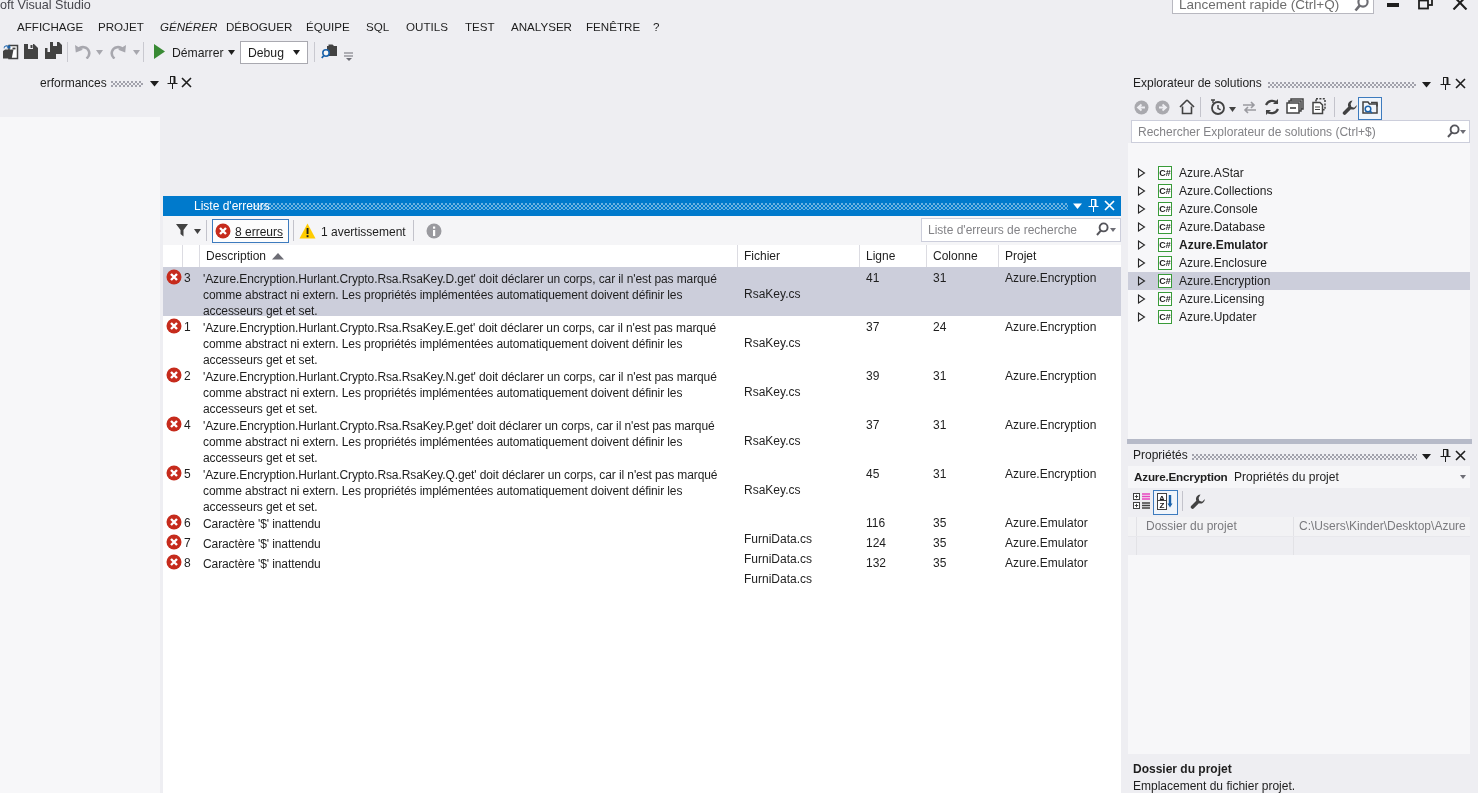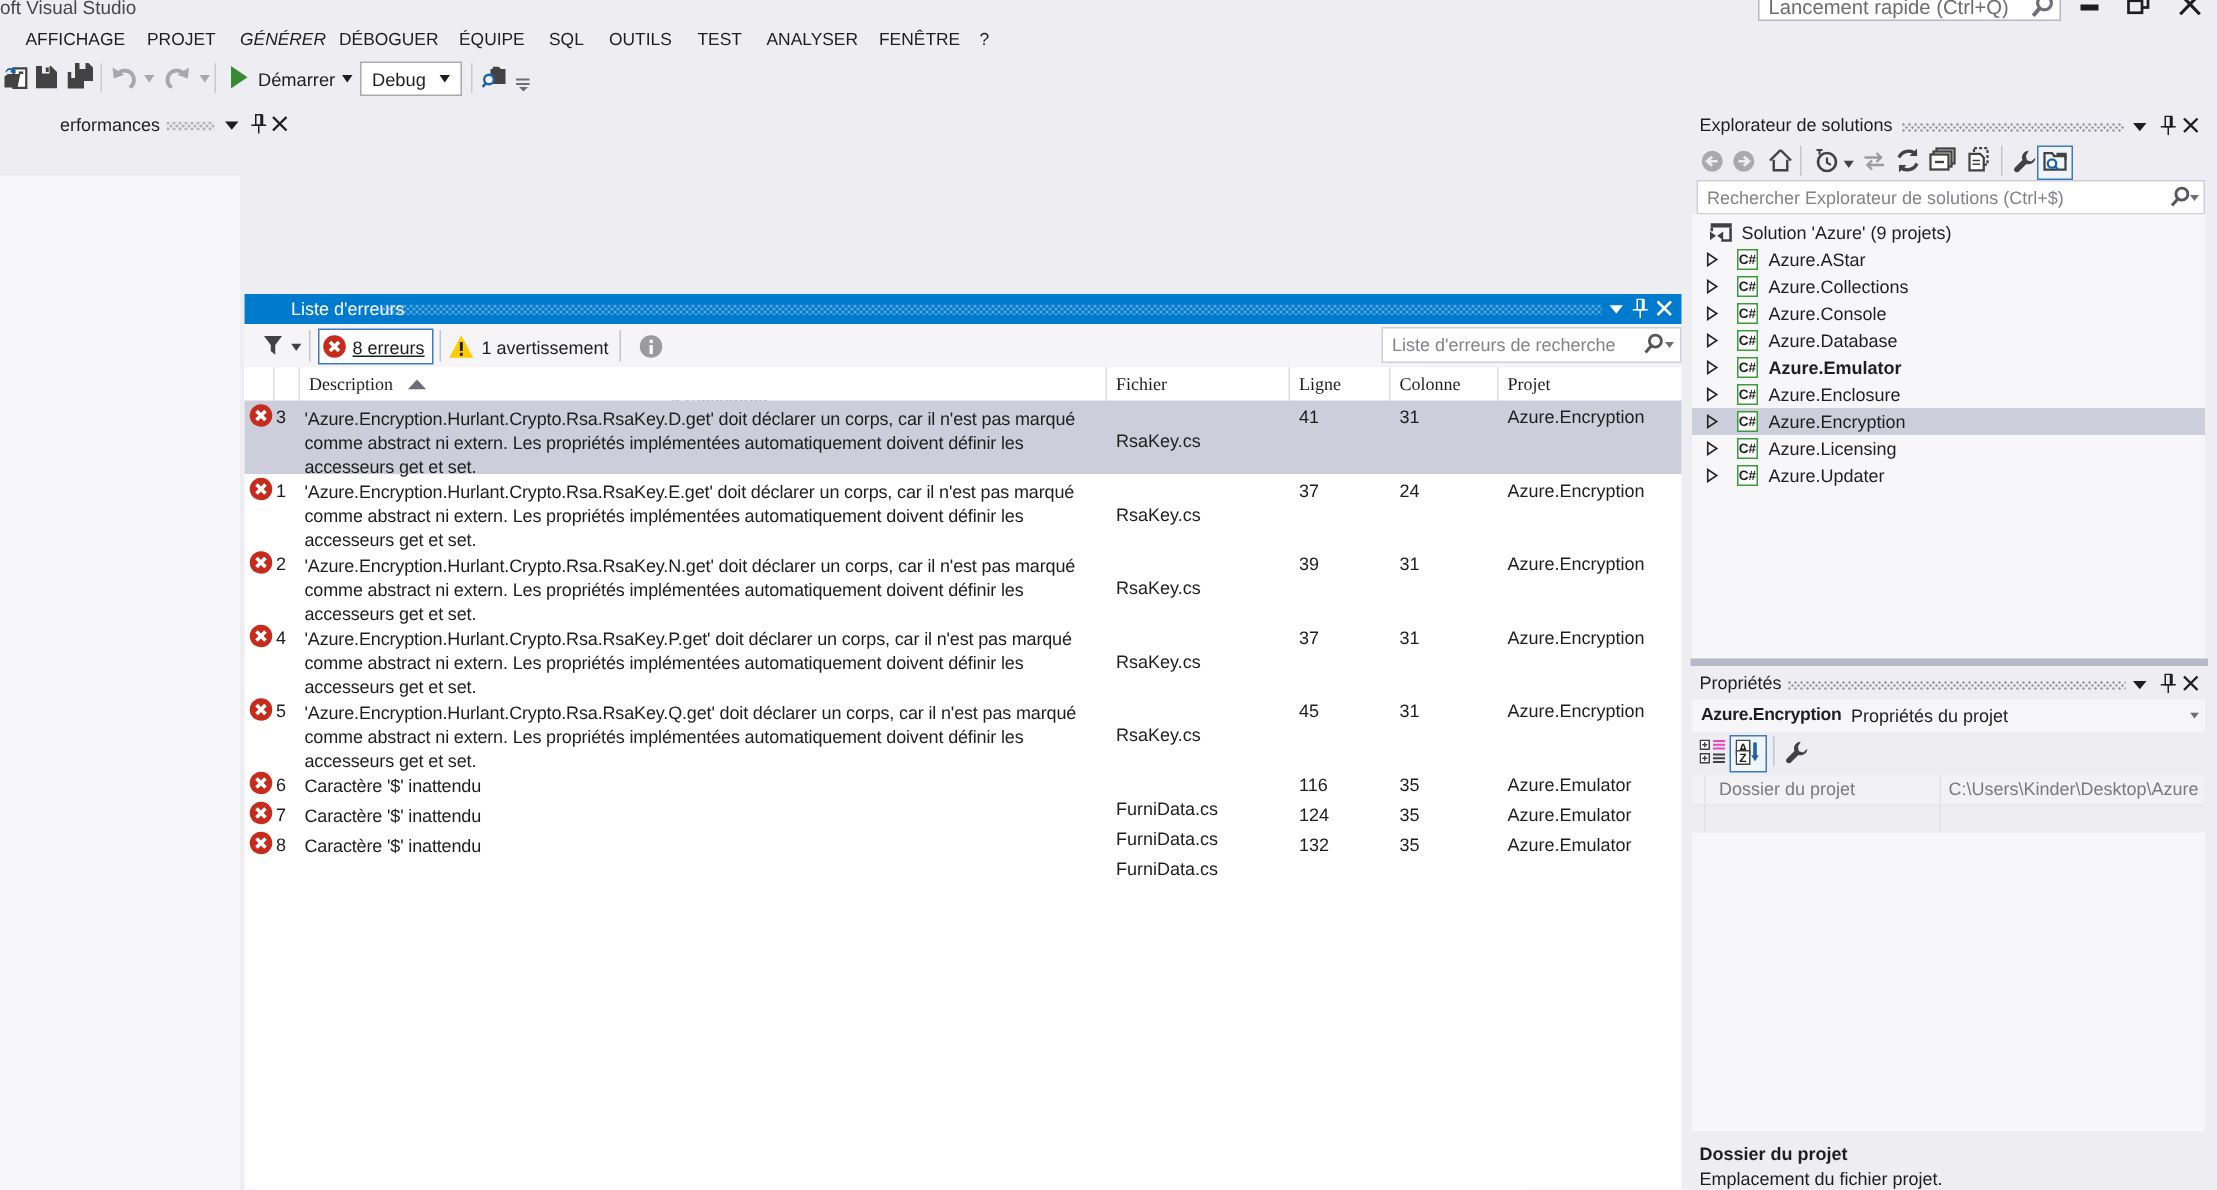--- a/index.html
+++ b/index.html
@@ -197,21 +197,21 @@
     <div class="abs" style="left:765px;top:7px;font-size:12px;color:#838387;">Liste d'erreurs de recherche</div>
     <svg class="abs" style="left:932px;top:6px;" width="15" height="15" viewBox="0 0 15 15">
           <circle cx="8.6" cy="5.4" r="4" fill="none" stroke="#55555b" stroke-width="1.9"></circle>
           <line x1="5.8" y1="8.6" x2="2" y2="13" stroke="#55555b" stroke-width="2"></line>
         </svg>
     <svg class="abs" style="left:947px;top:12px;" width="7" height="5">
           <path d="M0 0 h6 l-3 4 z" fill="#6d6d75"></path>
         </svg>
   </div>
 
-  <div class="abs" style="left:163px;top:245px;width:782px;height:22px;background:#fff;font-size:12px;font-family:Liberation Serif, serif;">
+  <div class="abs" style="left:163px;top:245px;width:782px;height:22px;background:#fff;font-size:12px;">
     <div class="abs" style="left:19px;top:0;width:1px;height:22px;background:#dcdce2;"></div>
     <div class="abs" style="left:36px;top:0;width:1px;height:22px;background:#dcdce2;"></div>
     <div class="abs" style="left:574px;top:0;width:1px;height:22px;background:#dcdce2;"></div>
     <div class="abs" style="left:696px;top:0;width:1px;height:22px;background:#dcdce2;"></div>
     <div class="abs" style="left:763px;top:0;width:1px;height:22px;background:#dcdce2;"></div>
     <div class="abs" style="left:835px;top:0;width:1px;height:22px;background:#dcdce2;"></div>
     <div class="abs" style="left:43px;top:4px;">Description</div>
     <svg class="abs" style="left:109px;top:8px;" width="12" height="7">
           <path d="M6 0 L12 6.5 L0 6.5 Z" fill="#6d6d75"></path>
         </svg>
@@ -399,30 +399,20 @@
   <div class="abs" style="left:1138px;top:125px;color:#838387;">Rechercher Explorateur de solutions (Ctrl+$)</div>
   <svg class="abs" style="left:1446px;top:124px;" width="15" height="15" viewBox="0 0 15 15">
         <circle cx="8.6" cy="5.4" r="4" fill="none" stroke="#55555b" stroke-width="1.9"></circle>
         <line x1="5.8" y1="8.6" x2="2" y2="13" stroke="#55555b" stroke-width="2"></line>
       </svg>
   <svg class="abs" style="left:1460px;top:130px;" width="7" height="5">
         <path d="M0 0 h6 l-3 4 z" fill="#6d6d75"></path>
       </svg>
 
   <div class="abs" style="left:1128px;top:143px;width:342px;height:296px;background:#f7f7f9;">
-    <div class="tree-row" style="top:3px;">
-      <svg class="abs" style="left:12px;top:2px;" width="15" height="14" viewBox="0 0 15 14">
-            <path d="M0.5 0.8 h14 v2.8 h-14 z" fill="#3f3f46"></path>
-            <path d="M13.7 3.6 v8.7 h-6.2" fill="none" stroke="#3f3f46" stroke-width="1.7"></path>
-            <path d="M1.2 3.6 v2.6" stroke="#3f3f46" stroke-width="1.7"></path>
-            <path d="M0 6.3 l4 2.9 -4 2.9 z" fill="#3f3f46"></path>
-            <path d="M8.8 6.3 l-4 2.9 4 2.9 z" fill="#3f3f46"></path>
-          </svg>
-      <div class="abs" style="left:33px;top:2px;">Solution 'Azure' (9 projets)</div>
-    </div>
     <div class="tree-row" style="top:21px;">
           <svg class="abs tarr" viewBox="0 0 9 10">
             <path d="M1.5 1 v8 l6 -4 z" fill="none" stroke="#262626" stroke-width="1.1"></path>
           </svg>
           <svg class="abs csico">
             <rect x="0.5" y="0.5" width="13" height="13" fill="#fff" stroke="#399b39"></rect>
             <text x="7" y="10" font-size="9" font-weight="bold" text-anchor="middle" fill="#1e1e1e" font-family="Liberation Sans">C#</text>
           </svg>
           <div class="tree-txt">Azure.AStar</div>
         </div>

